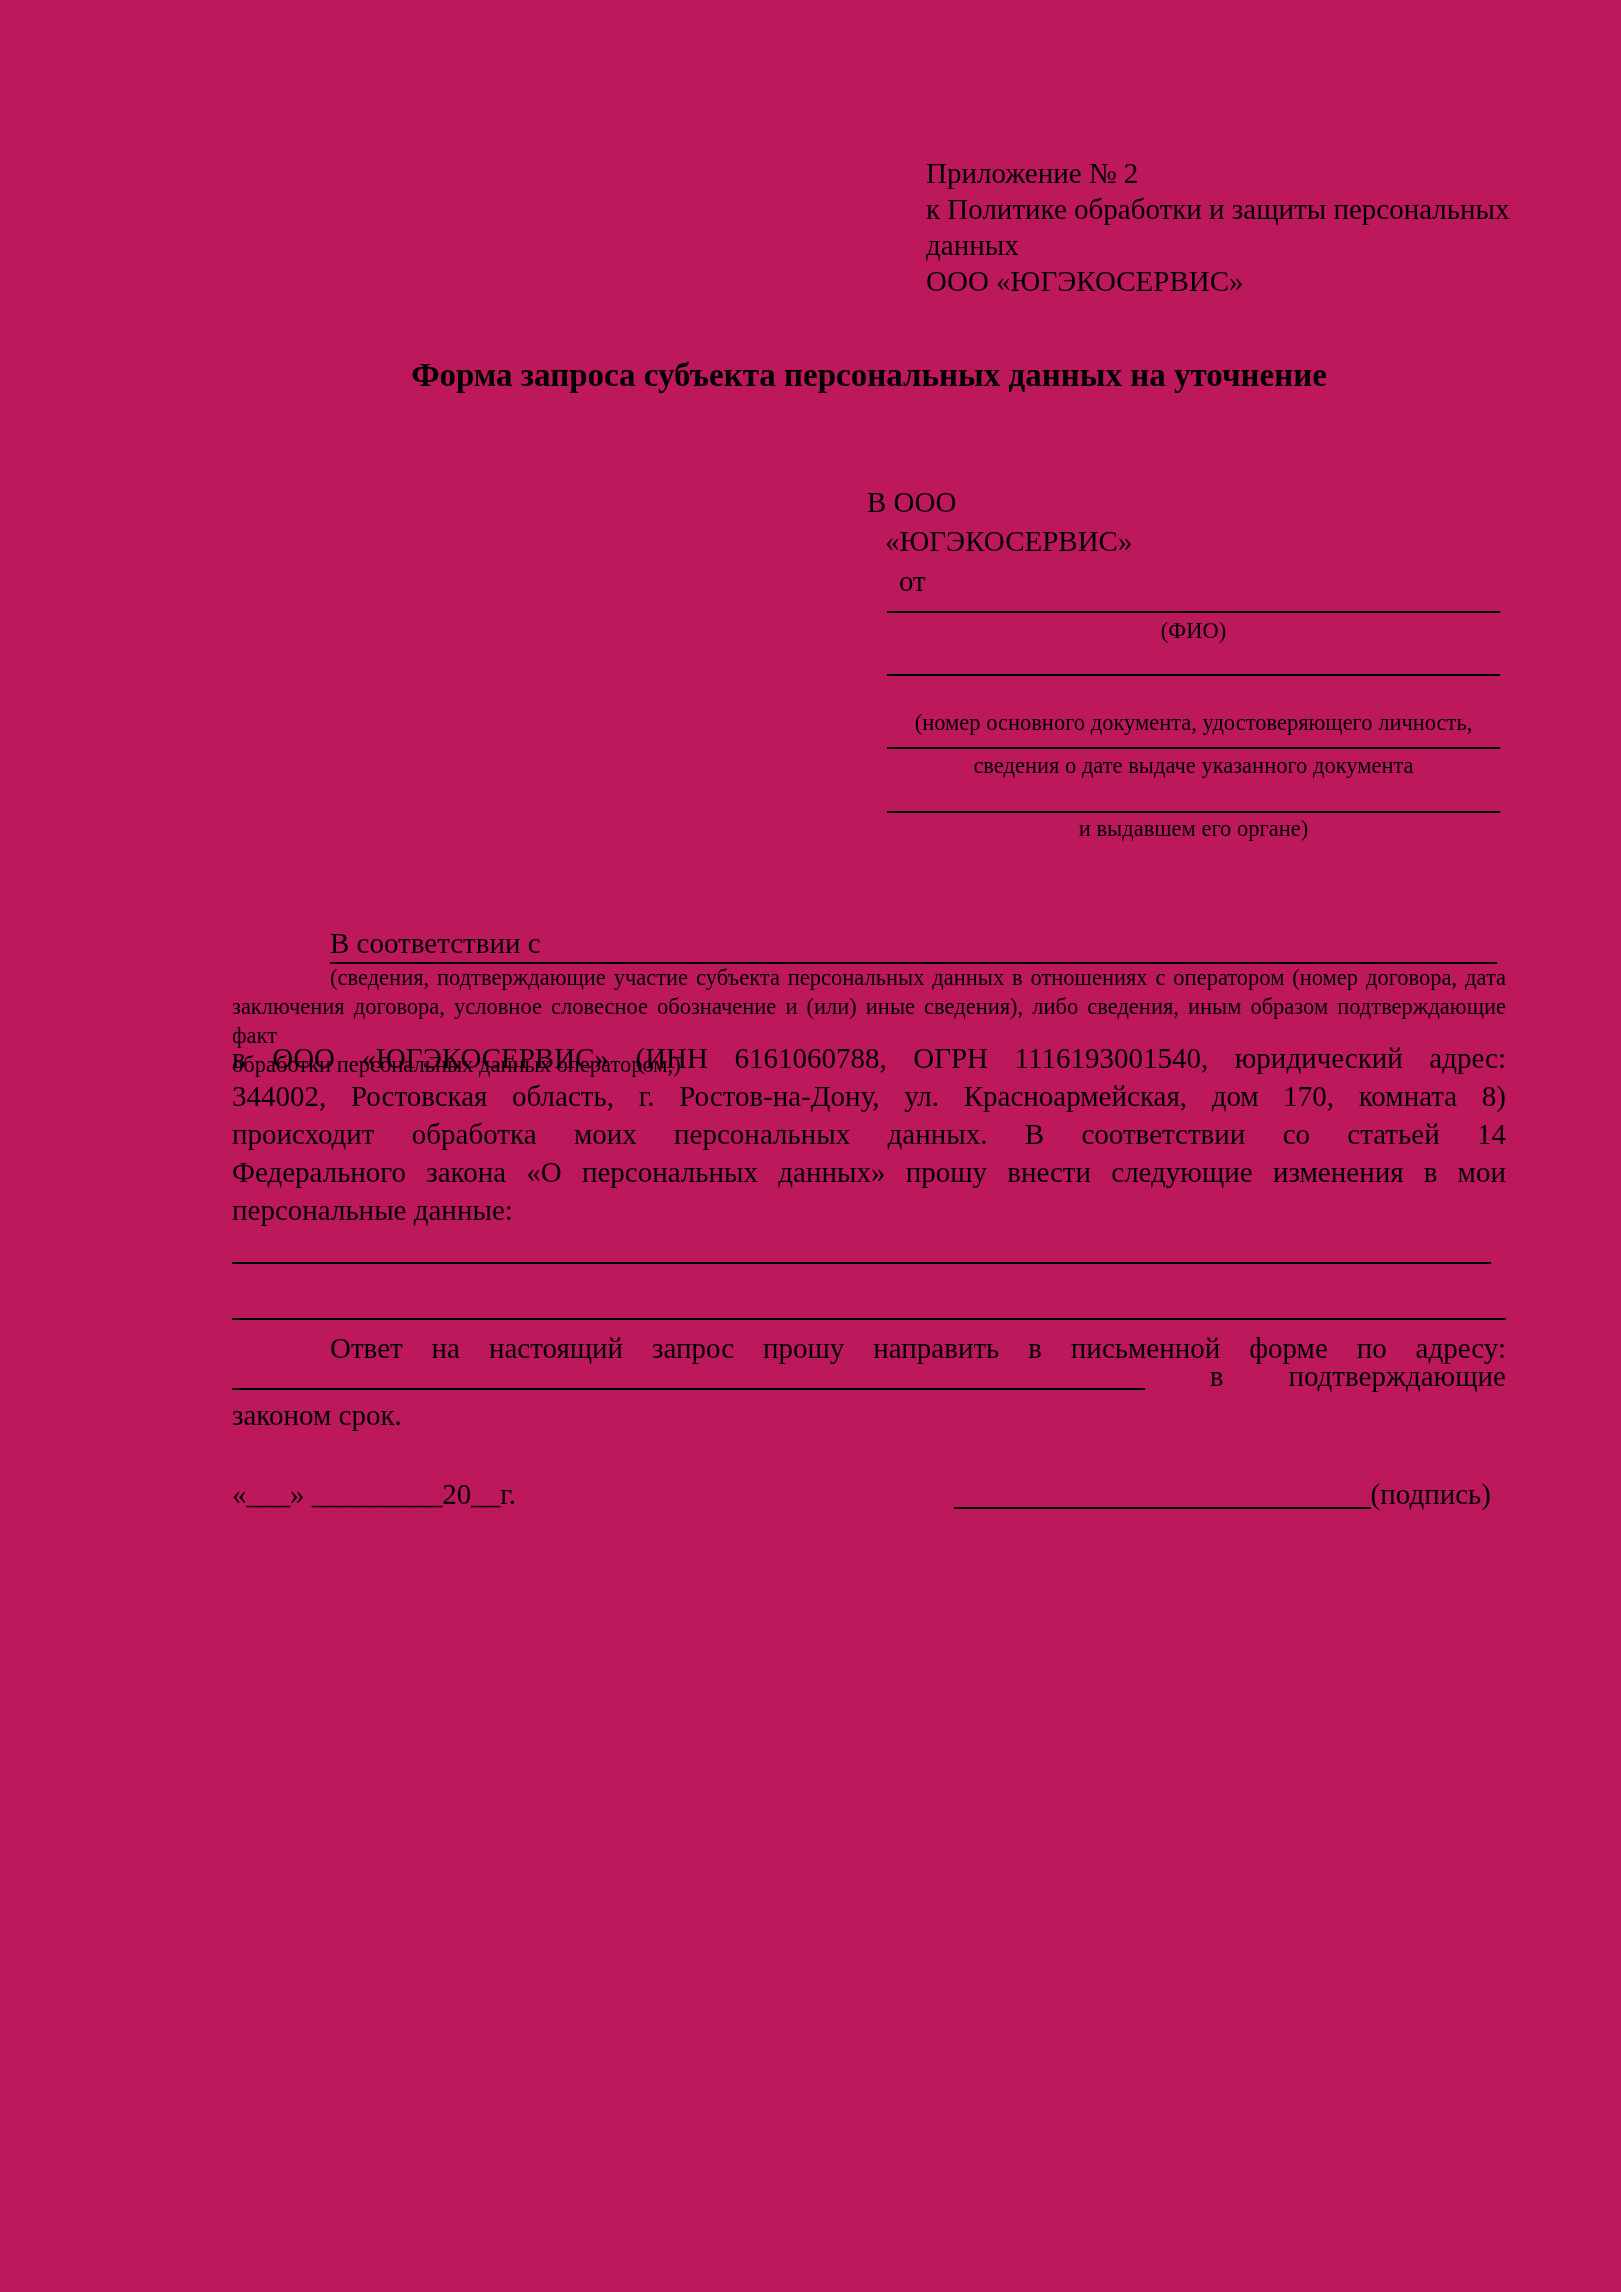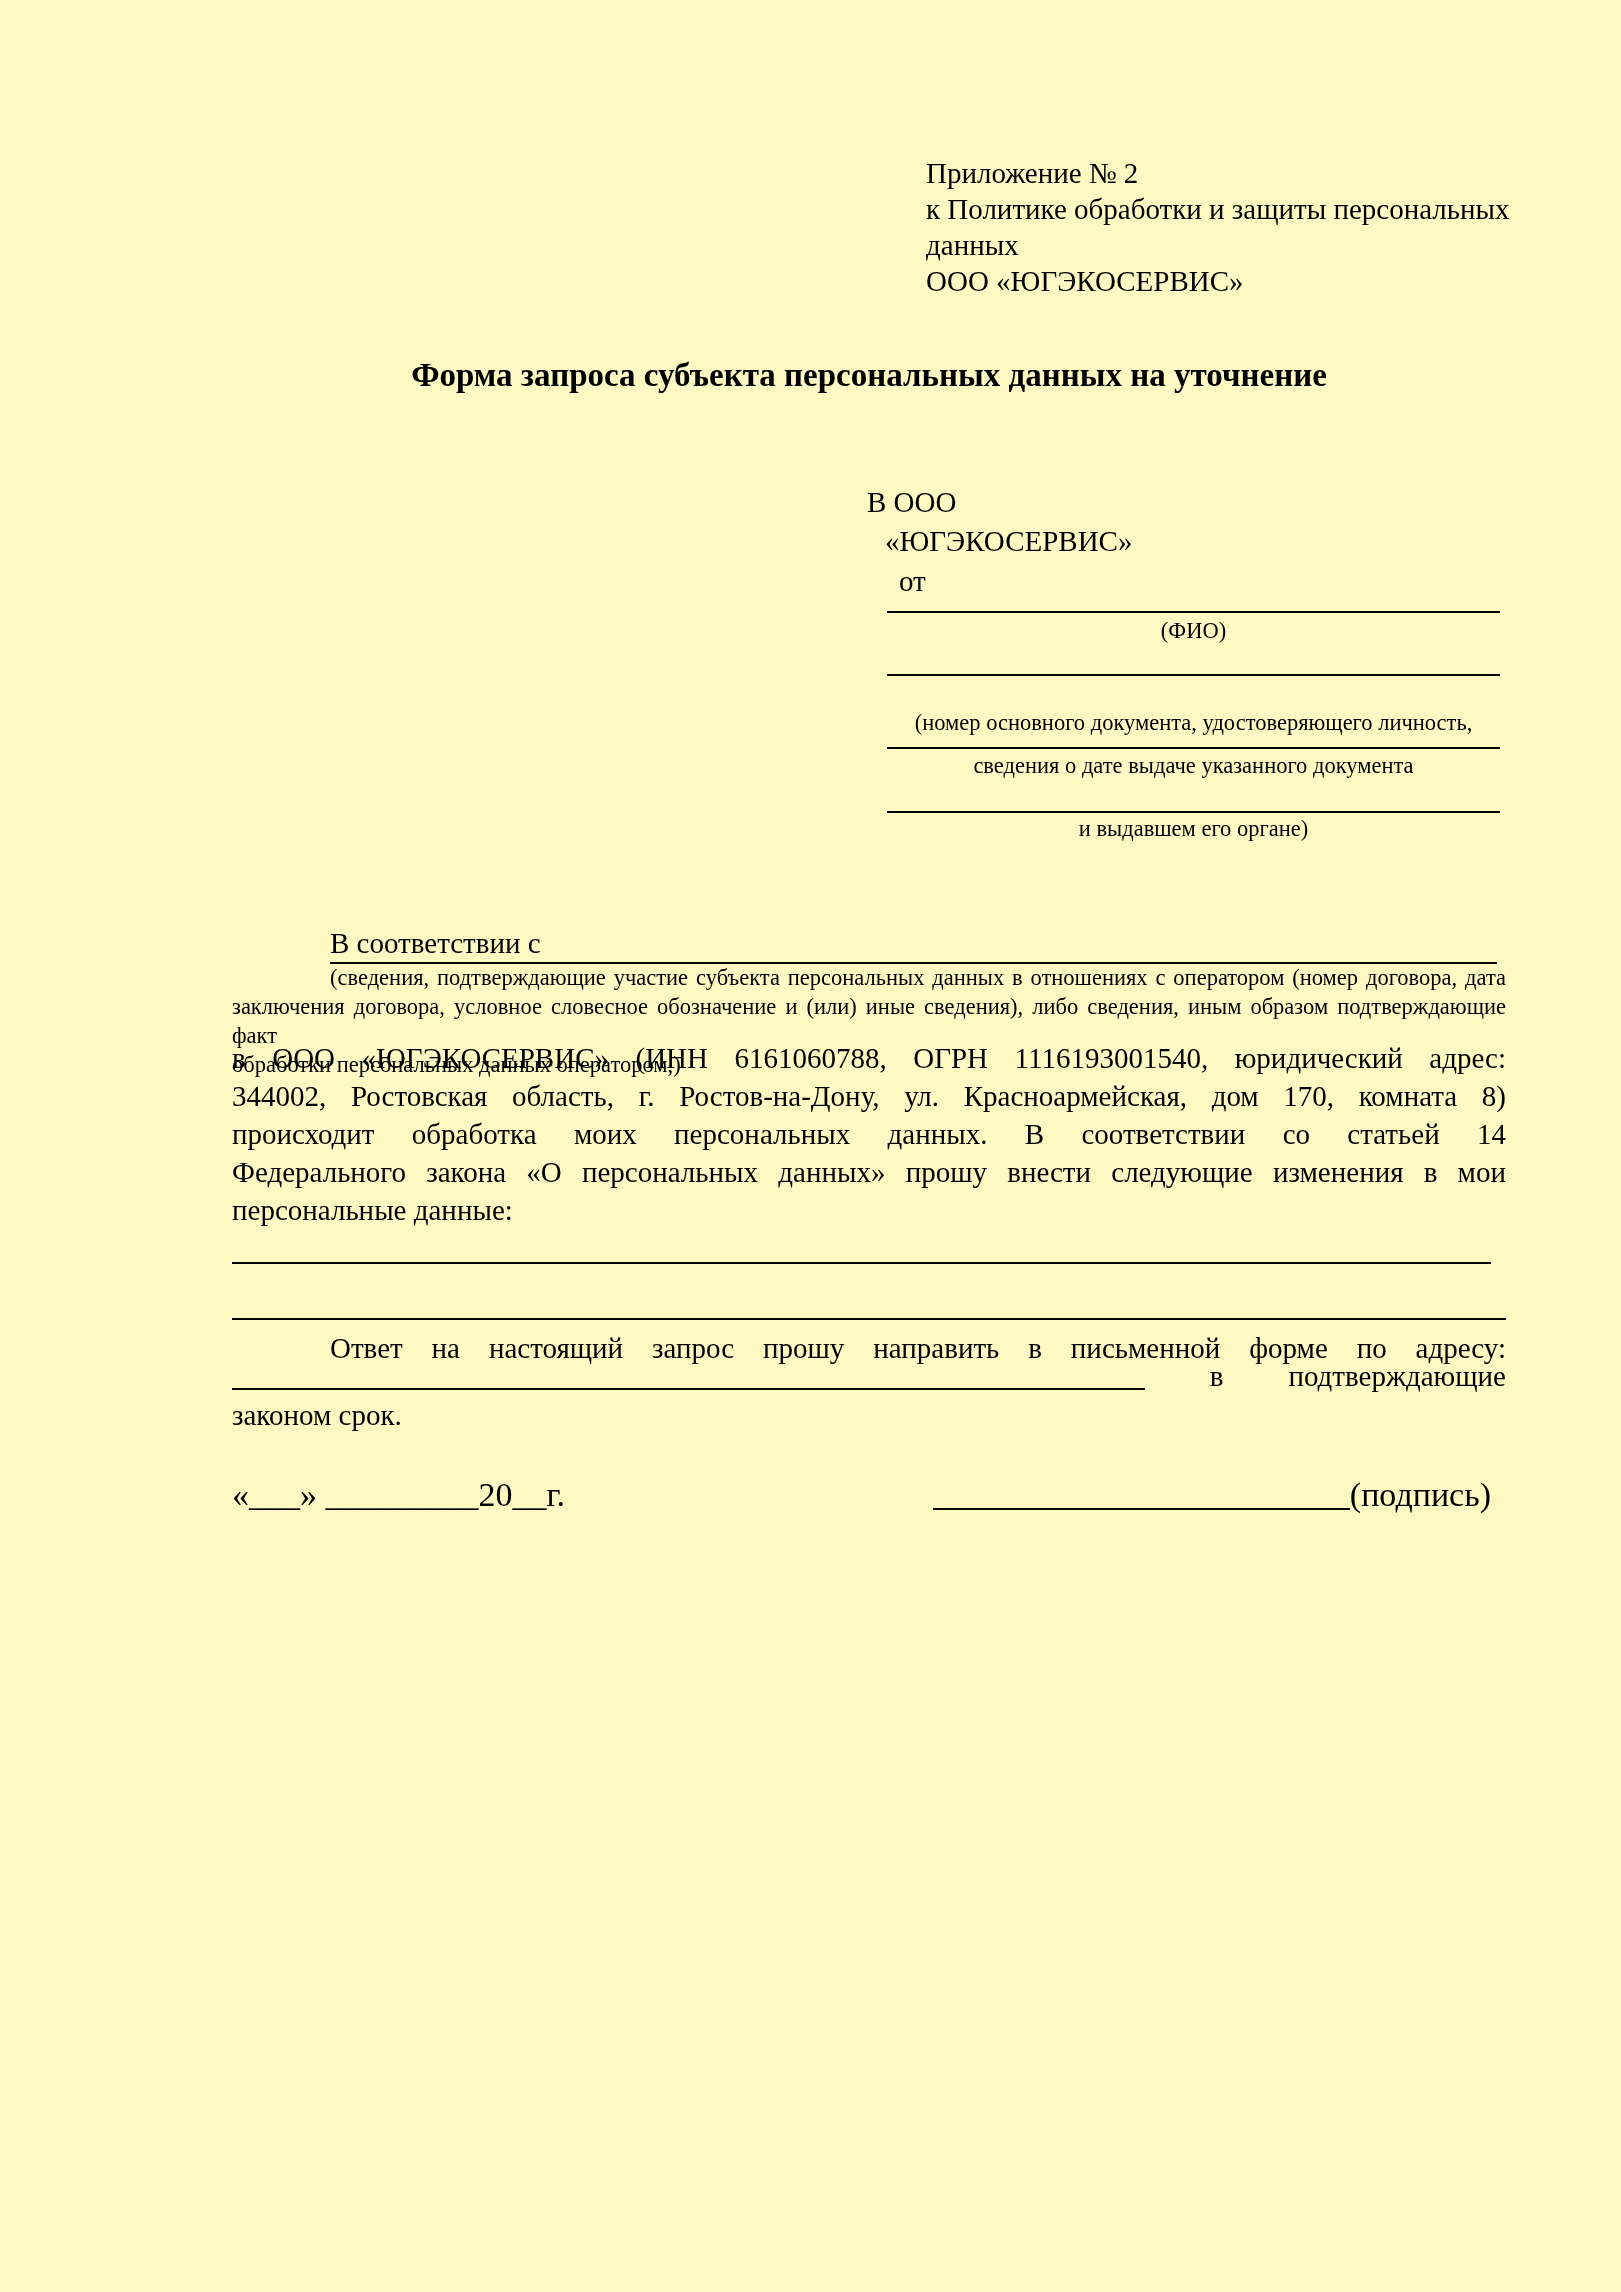--- a/index.html
+++ b/index.html
@@ -1,19 +1,19 @@
 <!DOCTYPE html>
 <html lang="ru"><head>
 <meta charset="utf-8">
 <style>
   html,body{margin:0;padding:0;background:#e8e8e8;}
   .page{
     position:relative;
     width:1621px;height:2293px;
-    background:#fef9c3;
+    background:#be185d;
     font-family:"Liberation Serif","DejaVu Serif",serif;
     color:#000;
     overflow:hidden;
   }
   .abs{position:absolute;}
   .hline{font-size:29px;line-height:36px;white-space:nowrap;}
   .title-wrap{left:232px;top:353px;width:1274px;text-align:center;}
   .title-line{font-size:33px;line-height:45px;font-weight:bold;}
   .addr-line{font-size:29px;line-height:37px;white-space:nowrap;}
   .rule{border-top:2px solid #000;height:0;}
@@ -29,21 +29,21 @@
   .bodypara{left:232px;top:1039px;width:1274px;font-size:29px;line-height:38px;}
   .bodypara .j{text-align:justify;text-align-last:justify;}
   .bodypara .last{text-align:left;}
   .reply1{left:232px;top:1329px;width:1274px;font-size:29px;line-height:38px;
           text-indent:98px;text-align:justify;text-align-last:justify;}
   .reply2{left:232px;top:1357px;width:1274px;height:38px;display:flex;
           justify-content:space-between;align-items:flex-end;font-size:29px;line-height:38px;}
   .reply2 .blank{width:913px;border-bottom:2px solid #000;margin-bottom:4.9px;}
   .reply3{left:232px;top:1396px;font-size:29px;line-height:38px;white-space:nowrap;}
   .sig-row{left:232px;top:1475px;width:1259px;height:39px;display:flex;
-           justify-content:space-between;align-items:center;font-size:34px;line-height:38px;gap:44px;}
+           justify-content:space-between;align-items:flex-start;font-size:29px;line-height:38px;gap:44px;}
   .sig-right{display:flex;align-items:flex-end;}
   .sig-blank{width:417px;border-bottom:2px solid #000;margin-bottom:3.9px;}
   .nowrap{white-space:nowrap;}
 </style>
 </head>
 <body>
 
 <div class="page">
 
   <div class="abs" style="left:926px;top:155px;">

